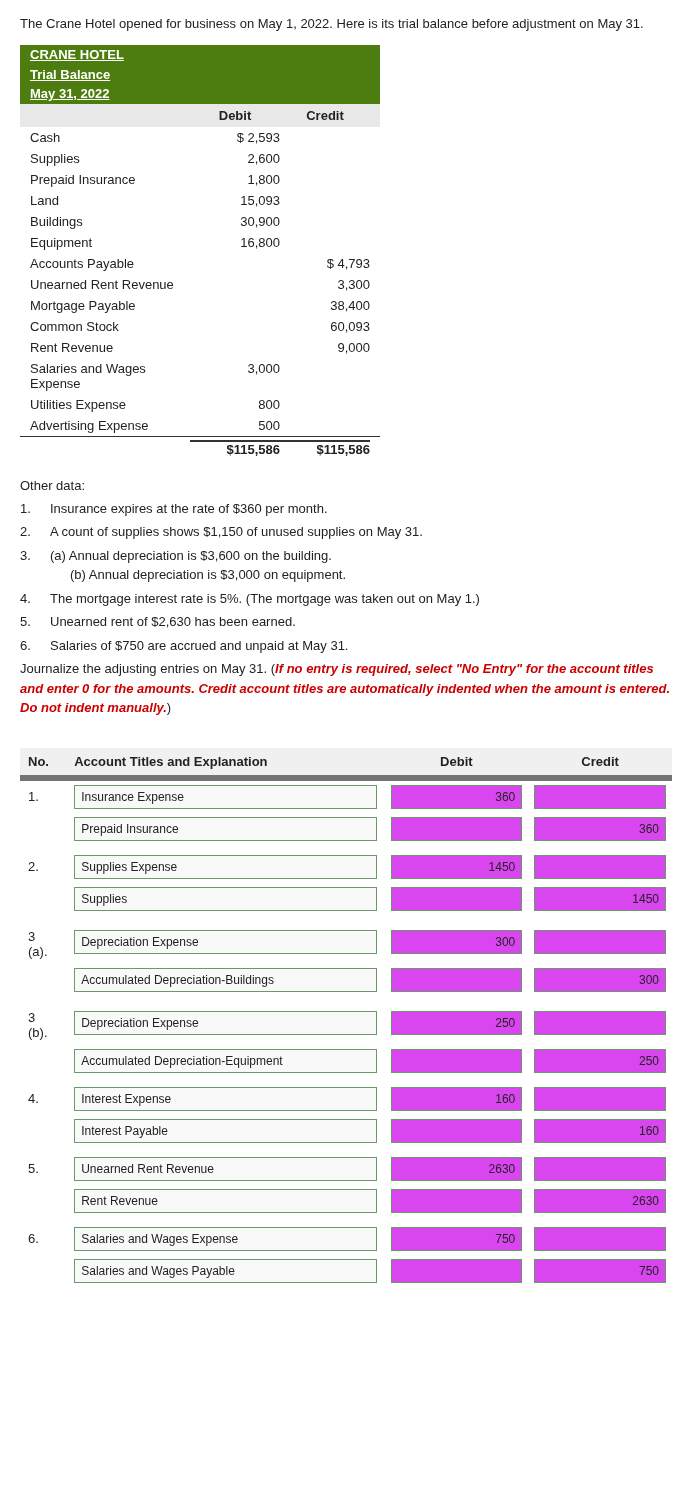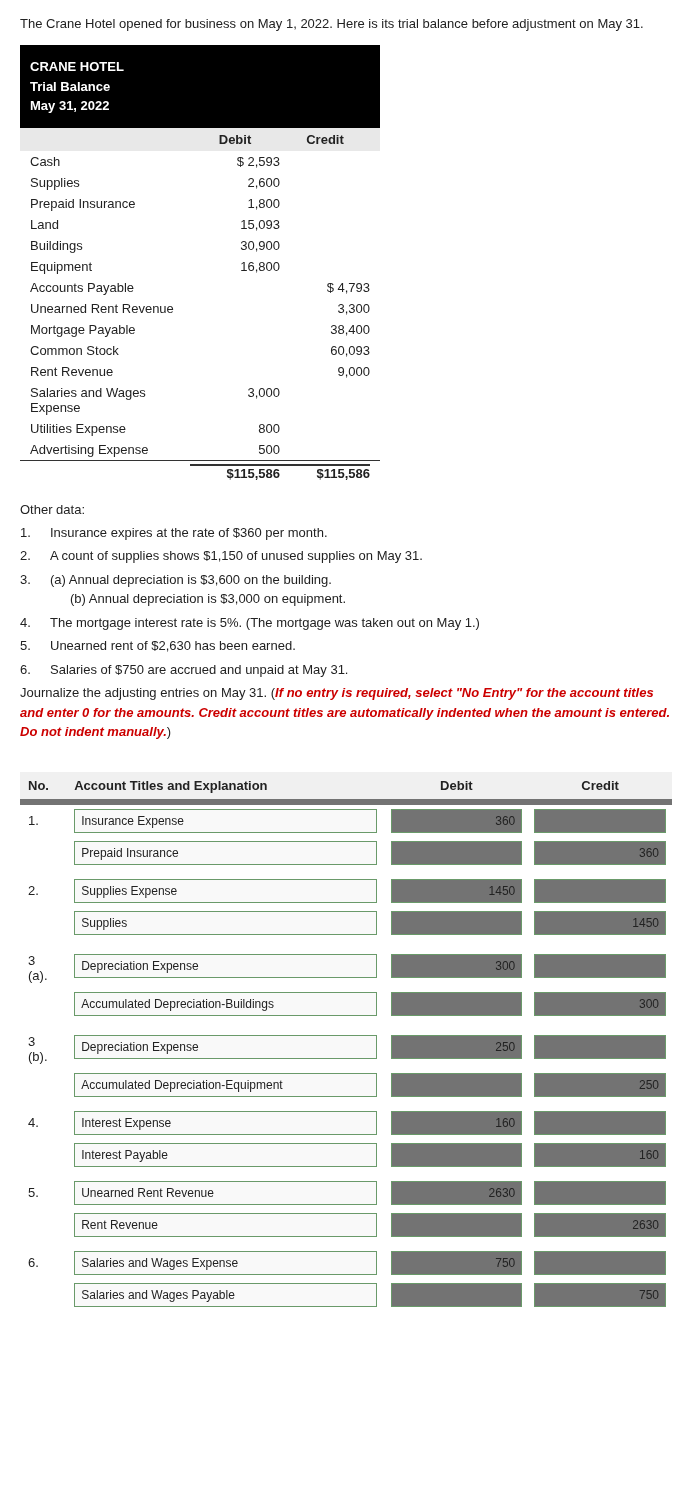--- a/index.html
+++ b/index.html
@@ -14,26 +14,27 @@
     .intro-text {
       font-size: 13px;
       margin-bottom: 14px;
     }
     
     .trial-balance-container {
       width: 360px;
       margin-bottom: 18px;
     }
     .tb-header {
-      background-color: #000000;
+      background-color: #4d7c0f;
       color: white;
-      padding: 12px 10px;
+      padding: 0 10px;
       font-size: 13px;
       font-weight: bold;
       line-height: 1.5;
+      text-decoration: underline;
     }
     .tb-col-headers {
       display: flex;
       background: #e8e8e8;
       padding: 4px 10px;
     }
     .tb-col-headers .acct-col { flex: 1; }
     .tb-col-headers .amt-col { width: 90px; text-align: center; font-weight: bold; font-size: 13px; }
     .tb-row {
       display: flex;
@@ -98,21 +99,21 @@
       width: 100%;
       border: 1px solid #6a9a6a;
       background: #f9f9f9;
       padding: 4px 6px;
       font-size: 12px;
       color: #222;
     }
     .amt-input {
       width: 100%;
       border: 1px solid #6a9a6a;
-      background: #737373;
+      background: #d946ef;
       padding: 4px 6px;
       font-size: 12px;
       text-align: right;
       color: #222;
     }
     .journal-table td.debit-cell, .journal-table td.credit-cell {
       padding: 4px 6px;
     }
     .spacer-row td { height: 6px; }
   </style>

